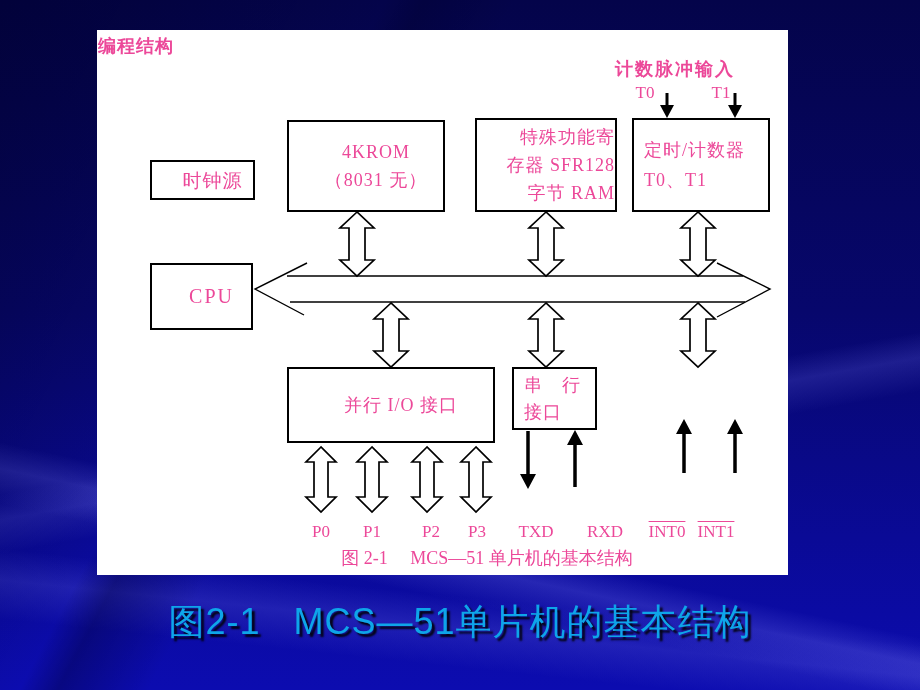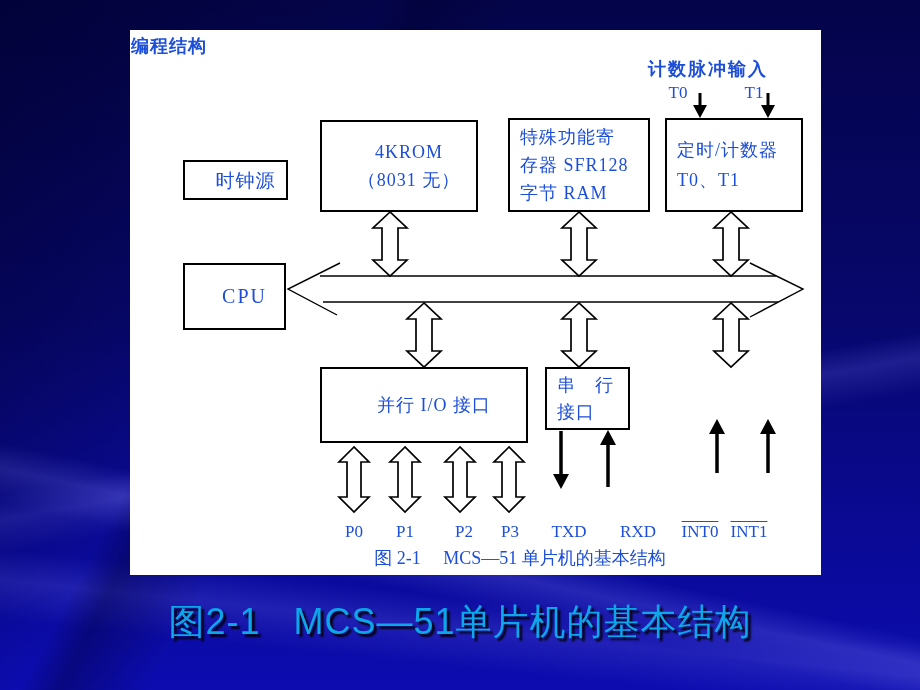--- a/index.html
+++ b/index.html
@@ -10,21 +10,21 @@
     background-image:
       linear-gradient(118deg, rgba(0,0,45,0.55) 0%, rgba(0,0,45,0) 30%),
       linear-gradient(118deg, rgba(0,0,45,0) 30%, rgba(0,0,45,0.35) 33%, rgba(0,0,45,0) 40%),
       linear-gradient(192deg, rgba(110,110,235,0) 72%, rgba(110,110,235,0.28) 75%, rgba(110,110,235,0) 79%),
       linear-gradient(186deg, rgba(110,110,235,0) 82%, rgba(110,110,235,0.22) 86%, rgba(110,110,235,0) 91%),
       linear-gradient(170deg, rgba(110,110,235,0) 58%, rgba(110,110,235,0.22) 61%, rgba(110,110,235,0) 65%),
       linear-gradient(180deg, #04044a 0%, #07076c 45%, #0a0a96 78%, #0c0cb0 100%);
   }
   .panel{
     position:absolute;left:97px;top:30px;width:691px;height:545px;
-    background:#ffffff;color:#1d4ed8;margin-left:33px;
+    background:#ffffff;color:#ec4899;
   }
   .panel *{box-sizing:border-box;}
   .corner-label{
     position:absolute;left:1px;top:4px;
     font-size:18px;font-weight:bold;letter-spacing:1px;white-space:pre;
   }
   .pulse-label{
     position:absolute;left:518px;top:27px;
     font-size:18px;font-weight:bold;letter-spacing:2px;white-space:pre;
   }
@@ -34,21 +34,21 @@
     position:absolute;border:2px solid #000;background:#fff;
     font-size:18px;line-height:27px;display:flex;flex-direction:column;
     letter-spacing:1px;
     padding-left:20px;
   }
   .box.center{align-items:center;justify-content:center;text-align:center;}
   .box.left{justify-content:center;padding-left:10px;}
   .box span{white-space:pre;}
   .b-clock{left:53px;top:130px;width:105px;height:40px;font-size:19px;}
   .b-rom{left:190px;top:90px;width:158px;height:92px;line-height:28px;}
-  .b-sfr{left:378px;top:88px;width:142px;height:94px;line-height:28px;}
+  .b-sfr{left:378px;top:88px;width:142px;height:94px;line-height:28px;text-align:right;}
   .b-timer{left:535px;top:88px;width:138px;height:94px;line-height:30px;}
   .b-cpu{left:53px;top:233px;width:103px;height:67px;font-size:20px;letter-spacing:2px;}
   .b-par{left:190px;top:337px;width:208px;height:76px;}
   .b-ser{left:415px;top:337px;width:85px;height:63px;line-height:27px;}
   .b-int{left:551px;top:338px;width:122px;height:50px;}
   .wires{position:absolute;left:0;top:0;width:691px;height:545px;}
   .wire{stroke:#000;stroke-width:1.6;fill:none;}
   .openhead{stroke:#000;stroke-width:1.4;fill:none;}
   .dbl{fill:#fff;stroke:#000;stroke-width:1.7;}
   .solid{stroke:#000;stroke-width:3;fill:none;}

